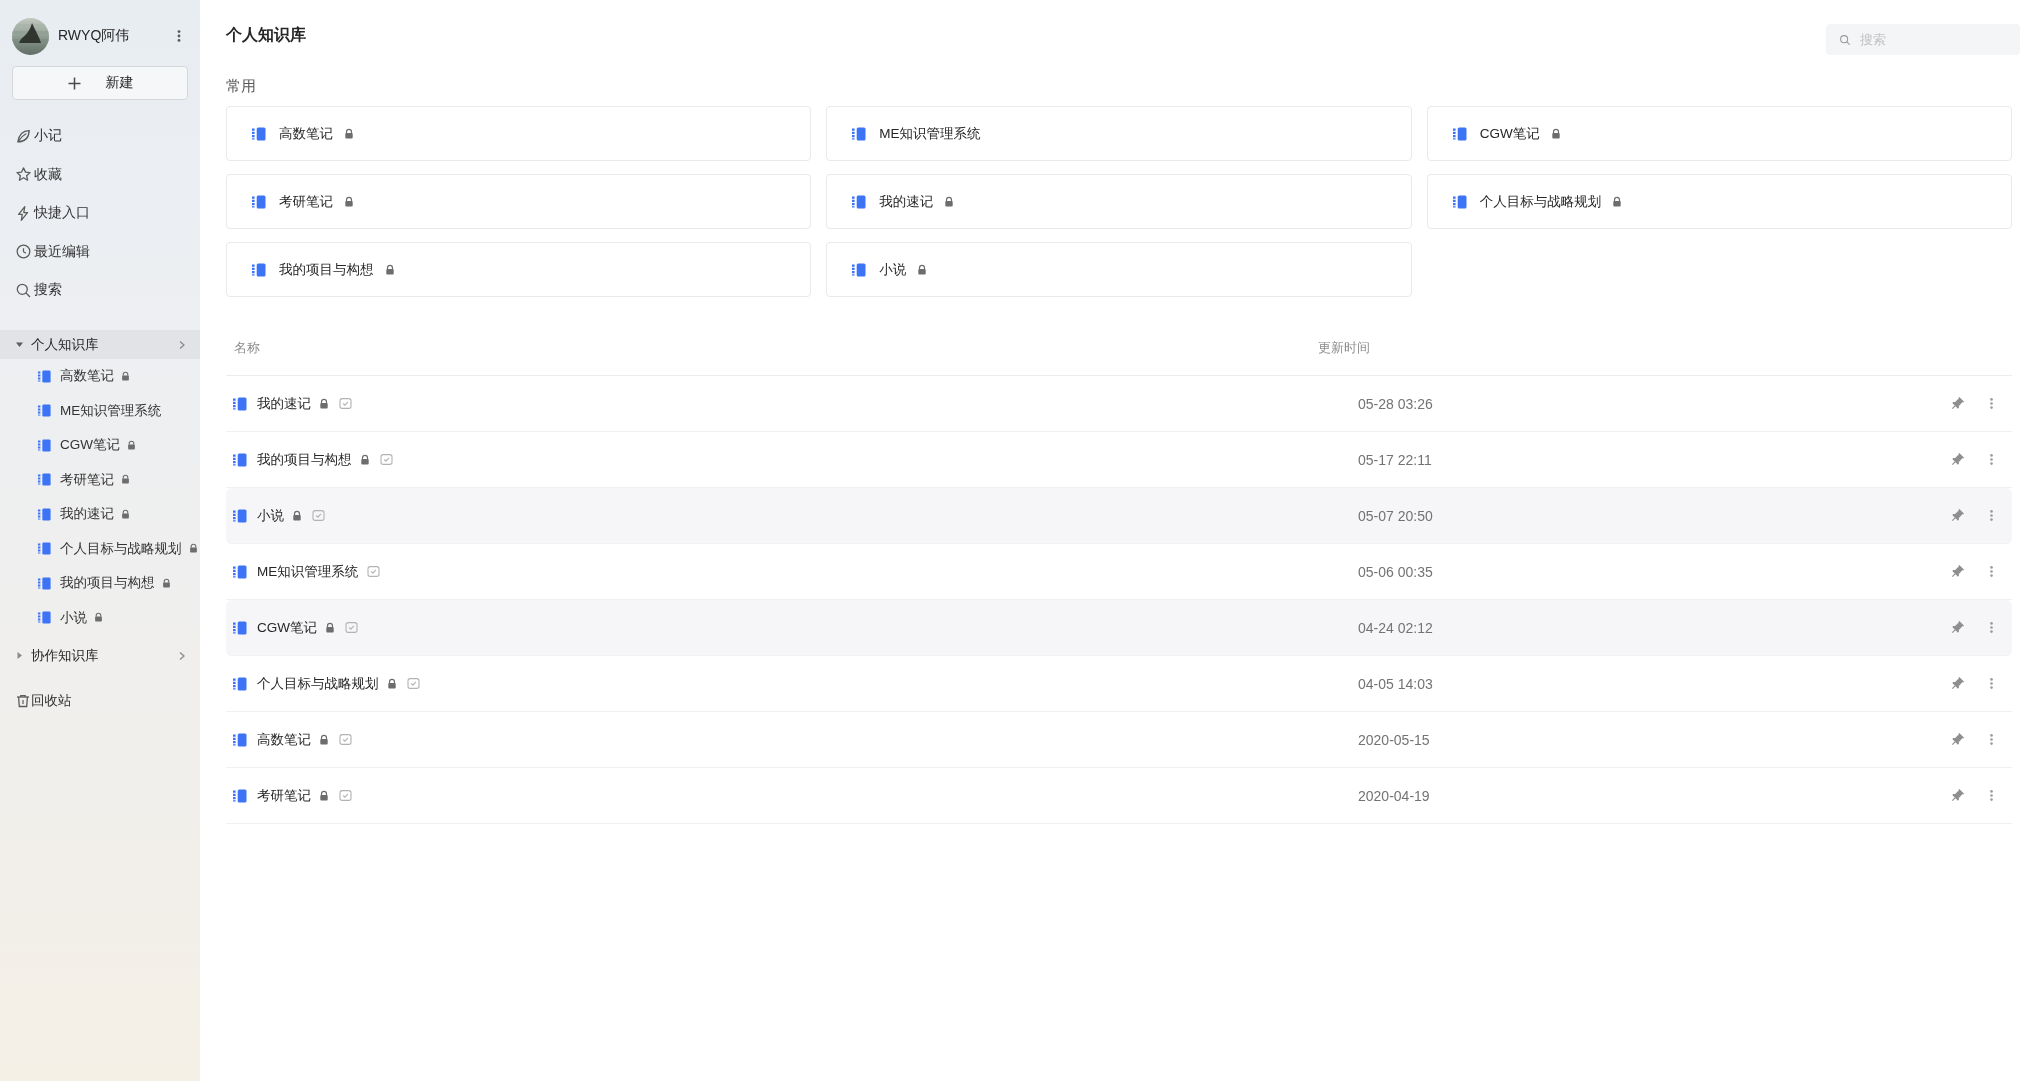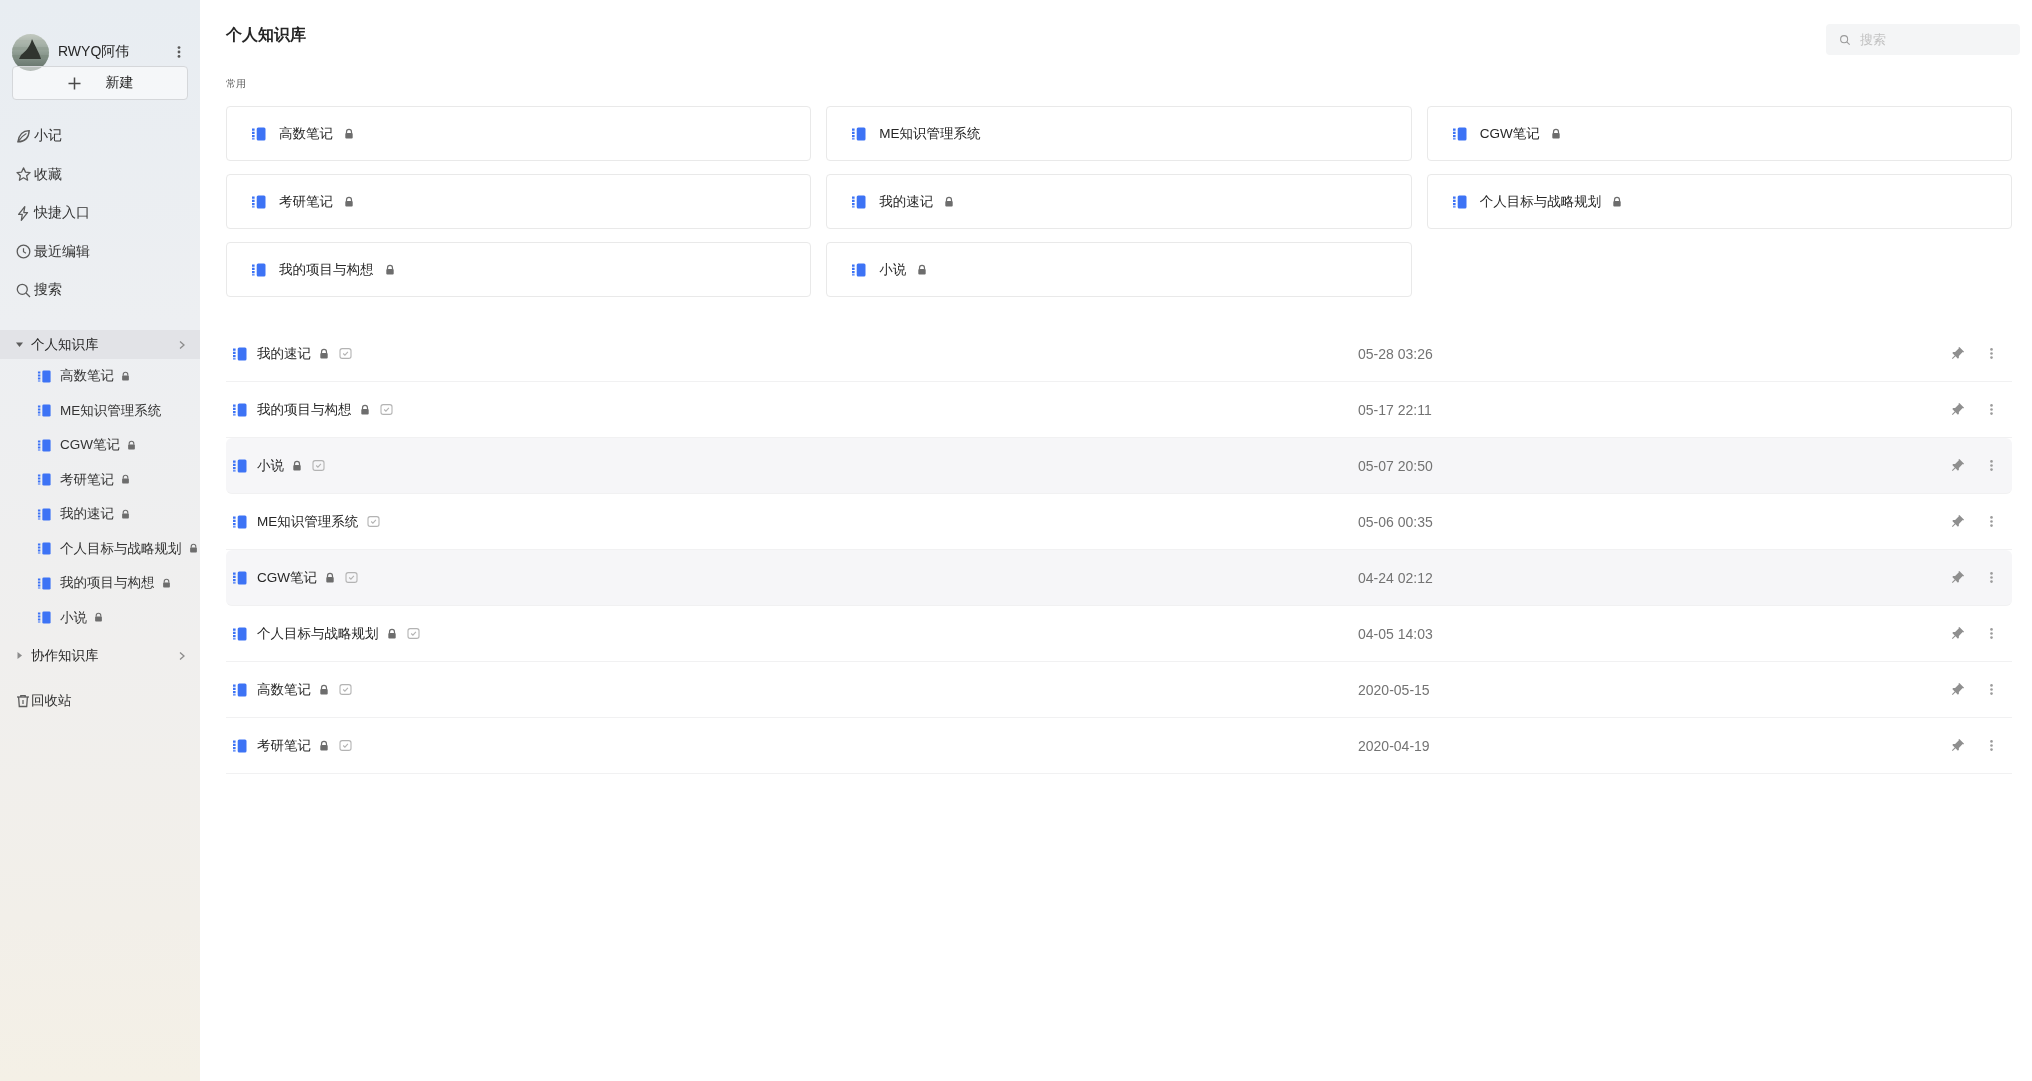--- a/index.html
+++ b/index.html
@@ -3,21 +3,21 @@
 <meta charset="utf-8">
 <style>
   * { margin:0; padding:0; box-sizing:border-box; }
   html,body { width:2032px; height:1081px; overflow:hidden; background:#fff;
     font-family:"Liberation Sans","DejaVu Sans",sans-serif; }
   .stage { position:relative; width:2032px; height:1081px; }
 
   
   .sidebar { position:absolute; left:0; top:0; width:200px; height:1081px;
     background:linear-gradient(180deg,#e8edf2 0%,#edeff2 30%,#f0efee 60%,#f2efe9 85%,#f4f0e6 100%); }
-  .user-row { position:absolute; top:32px; left:12px; width:178px; height:40px; display:flex; align-items:center; }
+  .user-row { position:absolute; top:16px; left:12px; width:178px; height:40px; display:flex; align-items:center; }
   .avatar { width:37px; height:37px; border-radius:50%; overflow:hidden; flex:0 0 auto;
     background:linear-gradient(180deg,#c2c9c0 0%,#9aa79d 40%,#76847b 75%,#5f6d65 100%); position:relative; }
   .avatar svg { position:absolute; left:0; top:0; }
   .user-name { margin-left:9px; font-size:14px; color:#262626; flex:1 1 auto; white-space:nowrap; overflow:hidden; }
   .icon-btn { width:22px; height:22px; display:flex; align-items:center; justify-content:center; flex:0 0 auto; }
   .new-btn { position:absolute; top:66px; left:12px; width:176px; height:34px;
     border:1px solid #d5d7da; border-radius:4px; background:rgba(255,255,255,.55);
     display:flex; align-items:center; justify-content:center; gap:24px; font-size:14px; color:#262626; cursor:pointer; }
   .menu { position:absolute; top:117px; left:0; width:200px; }
   .menu-item { height:38.5px; display:flex; align-items:center; padding-left:15px; gap:2px;
@@ -34,21 +34,21 @@
     font-size:13.5px; color:#333; cursor:pointer; }
 
   
   .main { position:absolute; left:200px; top:0; width:1832px; height:1081px; background:#fff; }
   .page-title { position:absolute; left:26px; top:25px; font-size:16px; font-weight:600; color:#262626; }
   .searchbox { position:absolute; left:1626px; top:24px; width:194px; height:31px; background:#f4f5f6;
     border-radius:4px; display:flex; align-items:center; padding:0 10px 0 13px; gap:9px; }
   .searchbox input { border:none; outline:none; background:transparent; flex:1 1 auto; min-width:0;
     font-size:13px; color:#333; font-family:inherit; }
   .searchbox input::placeholder { color:#c1c1c1; }
-  .section-label { position:absolute; left:26px; top:77px; font-size:10px; color:#595959; }
+  .section-label { position:absolute; left:26px; top:77px; font-size:15px; color:#595959; }
   .cards { position:absolute; left:26px; top:106px; width:1786px; display:grid;
     grid-template-columns:repeat(3,1fr); column-gap:15px; row-gap:13px; }
   .card { height:55px; background:#fff; border:1px solid #e9e9e9; border-radius:4px;
     display:flex; align-items:center; padding-left:24px; gap:12px; cursor:pointer; }
   .card-label { font-size:13.5px; color:#262626; }
   .lock { display:inline-flex; margin-left:-2px; }
 
   .table { position:absolute; left:26px; top:326px; width:1786px; }
   .thead { position:relative; height:50px; border-bottom:1px solid #ececec; }
   .th-name { position:absolute; left:8px; top:13px; font-size:13px; color:#8c8c8c; }
@@ -374,20 +374,24 @@
         <span class="lock">
             <svg width="12" height="12" viewBox="0 0 12 12">
               <path d="M3.5 5.2V3.9a2.5 2.5 0 015 0v1.3" fill="none" stroke="#6d6d6d" stroke-width="1.2"></path>
               <rect x="2.3" y="5" width="7.4" height="5.4" rx="1" fill="#6d6d6d"></rect>
             </svg>
           </span>
       </div>
     </div>
 
     <div class="table">
+      <div class="thead">
+        <span class="th-name">名称</span>
+        <span class="th-time">更新时间</span>
+      </div>
 
       <div class="trow">
         <div class="rname">
           <svg width="16" height="16" viewBox="0 0 16 16">
               <line x1="2.3" y1="2.6" x2="2.3" y2="13.4" stroke="#3D73F5" stroke-width="2.6" stroke-dasharray="2.1 1.15"></line>
               <rect x="5.7" y="1.5" width="8.8" height="13" rx="1.5" fill="#3D73F5"></rect>
             </svg>
           <span class="nm">我的速记</span>
           <span class="lock">
               <svg width="12" height="12" viewBox="0 0 12 12">

